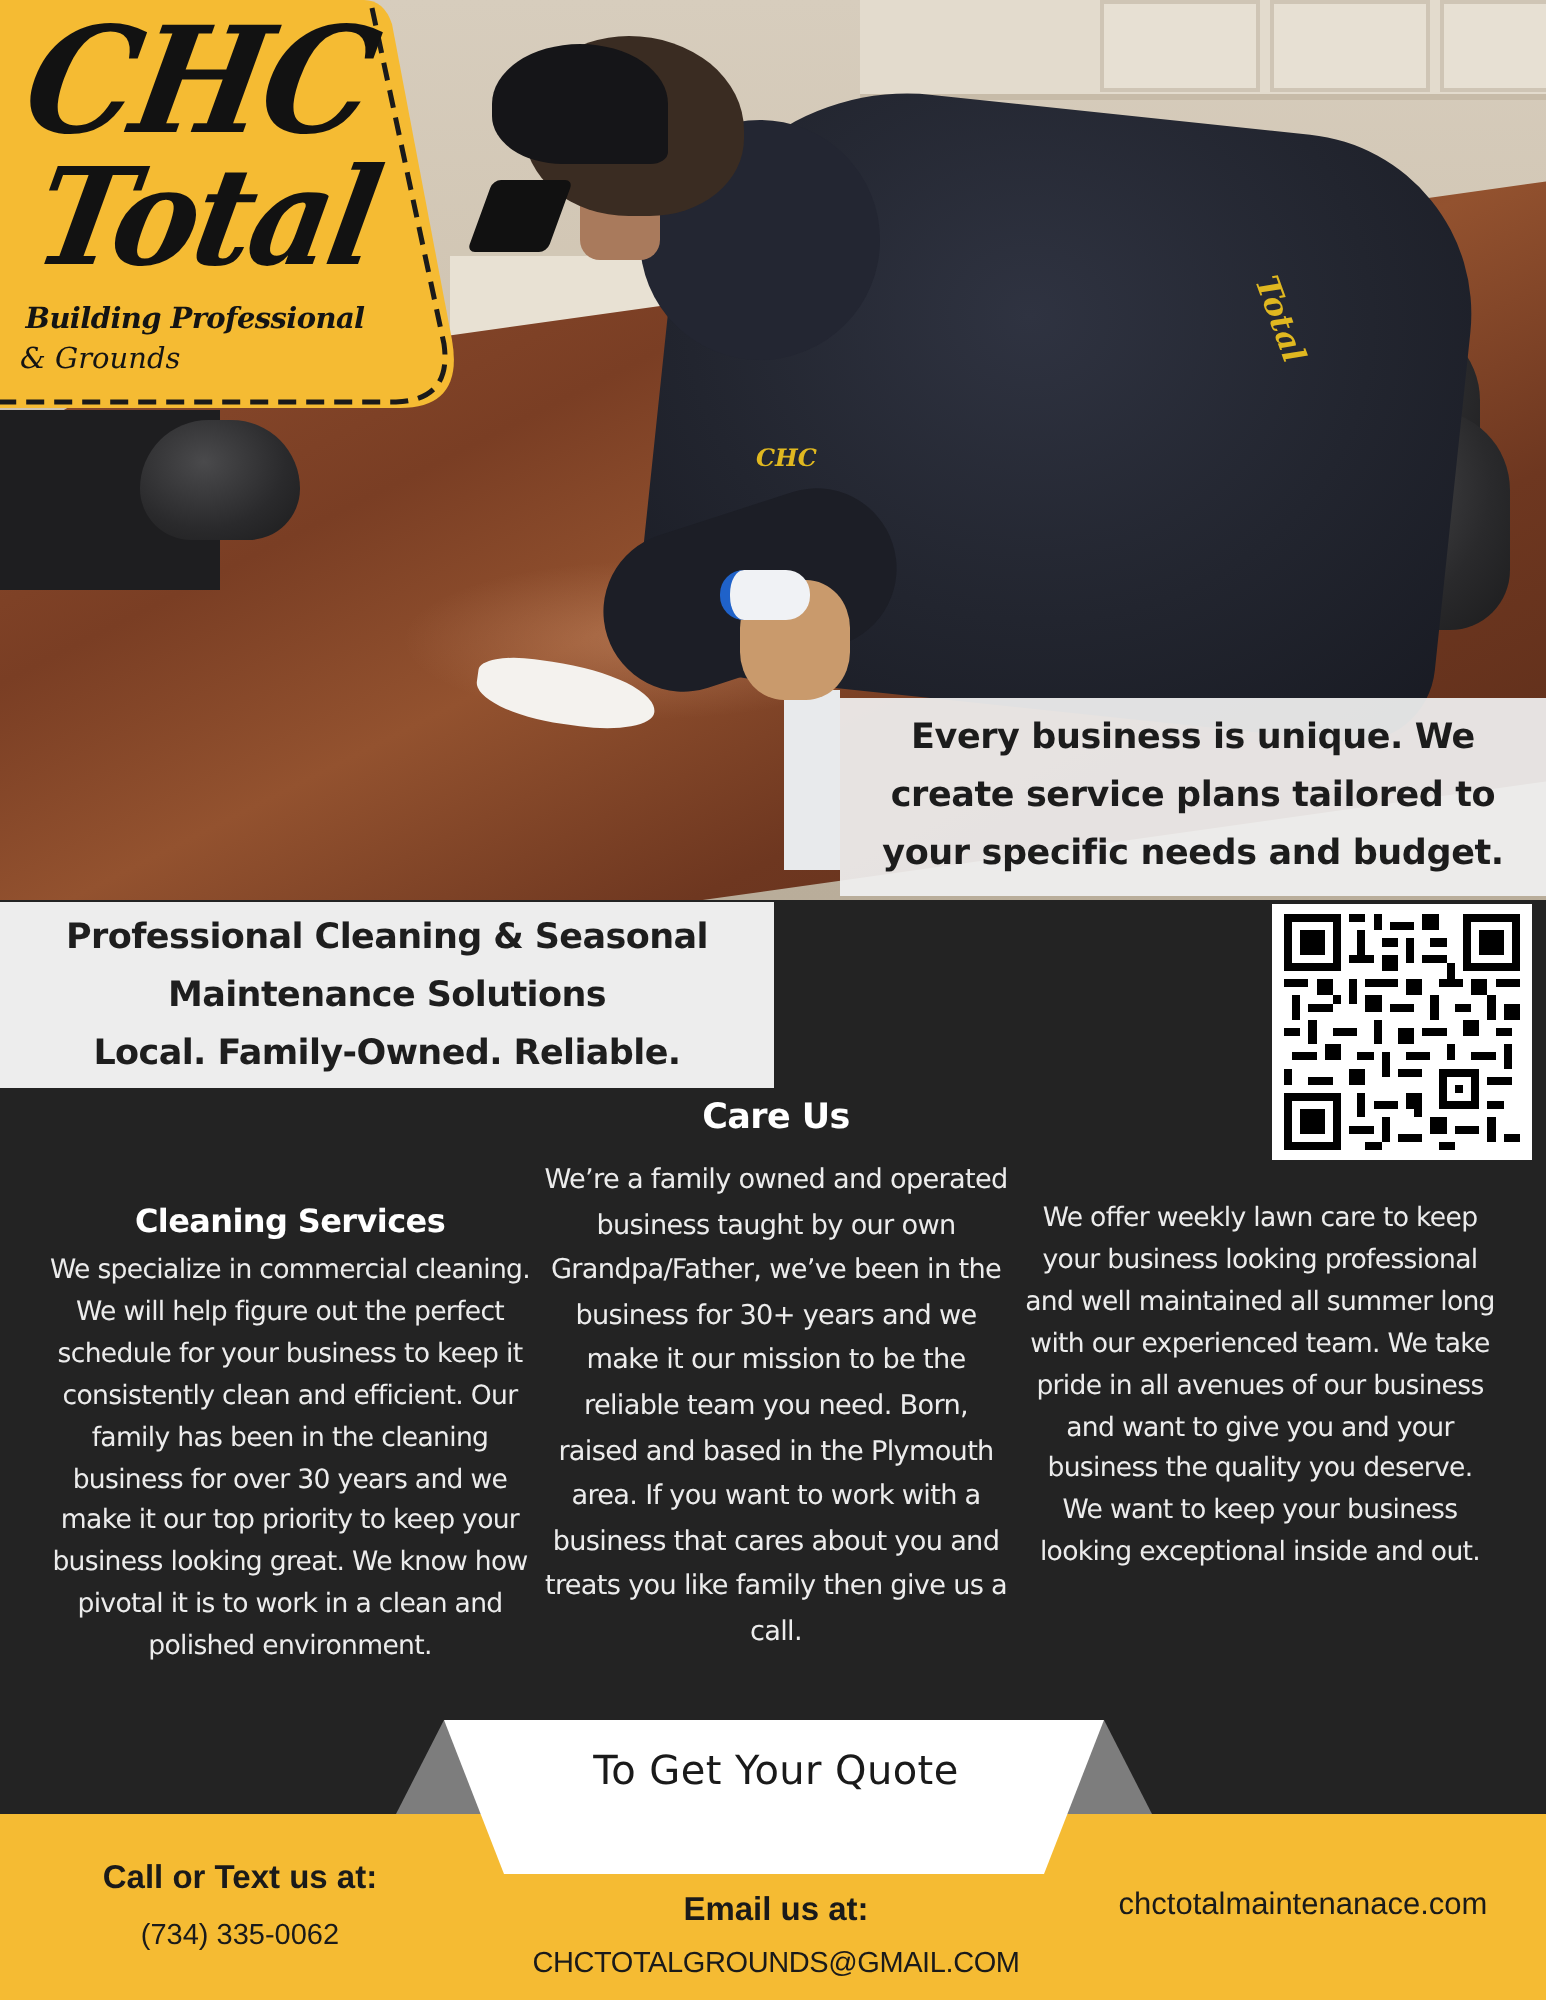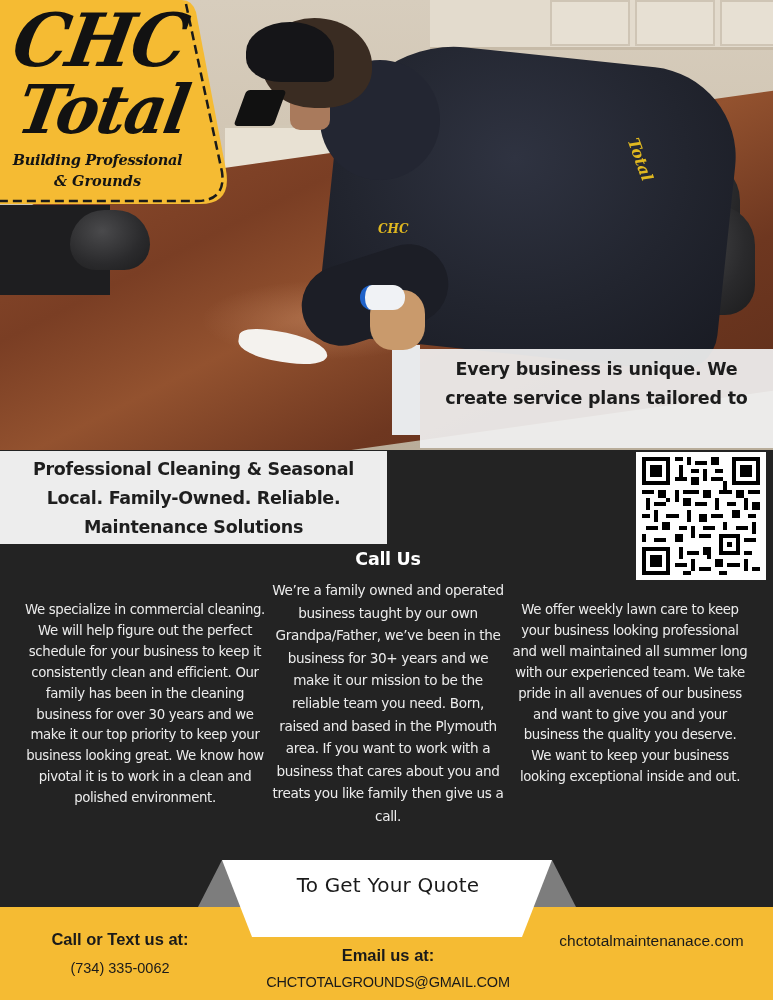--- a/index.html
+++ b/index.html
@@ -37,22 +37,22 @@
 
   
   .logo-wrap { position: absolute; left: 0; top: 0; width: 230px; height: 207px; }
   .logo-bg { position: absolute; inset: 0; }
   .logo-chc { position: absolute; left: 10px; top: 2px; width: 180px; text-align: center; font-family: "DejaVu Serif", serif;
     font-weight: bold; font-style: italic; font-size: 70px; line-height: 78px; color: #121212; letter-spacing: -2px; transform: skewX(-10deg) scaleY(1.05); }
   .logo-total { position: absolute; left: 8px; top: 72px; width: 190px; text-align: center; font-family: "DejaVu Serif", serif;
     font-weight: bold; font-style: italic; font-size: 64px; line-height: 76px; color: #121212; letter-spacing: -2px; transform: skewX(-10deg) scaleY(1.05); }
   .logo-sub1 { position: absolute; left: 10px; top: 151px; width: 175px; text-align: center; font-family: "DejaVu Serif", serif;
     font-weight: bold; font-style: italic; font-size: 14.5px; color: #141414; letter-spacing: -0.3px; }
-  .logo-sub2 { position: absolute; left: 10px; top: 172px; width: 175px; text-align: center; font-family: "DejaVu Serif", serif;
-    font-weight: bold; font-style: italic; font-size: 14.5px; color: #141414; }
+  .logo-sub2 { position: absolute; left: 10px; top: 172px; width: 175px; font-family: "DejaVu Serif", serif;
+    font-weight: normal; font-style: italic; font-size: 14.5px; color: #141414; }
 
   
   .tagline-box { position: absolute; left: 420px; top: 349px; width: 353px; height: 99px; background: rgba(240,240,240,0.93); padding-top: 6px; }
   .tagline-box div { text-align: center; font-family: "DejaVu Sans", sans-serif; font-weight: bold; font-size: 17.5px; line-height: 29px; color: #1c1c1c; letter-spacing: -0.2px; }
 
   
   .headline { position: absolute; left: 0; top: 451px; width: 387px; height: 93px; background: #ededed; padding-top: 4px; }
   .headline div { text-align: center; font-weight: bold; font-size: 17.5px; line-height: 29px; color: #1e1e1e; letter-spacing: -0.3px; }
 
   
@@ -77,21 +77,21 @@
   .cta-text { position: absolute; left: 240px; top: 871px; width: 296px; text-align: center; color: #1a1a1a; font-family: "DejaVu Sans", sans-serif; }
   .cta-text .l1 { font-size: 20px; line-height: 28px; letter-spacing: 0.2px; }
   .cta-text .l2 { font-size: 18.5px; line-height: 28px; }
   .contact { position: absolute; text-align: center; color: #1a1a1a; }
   .contact .lbl { font-family: "Liberation Sans", sans-serif; font-weight: bold; font-size: 16.5px; line-height: 22px; }
   .contact .val { font-family: "Liberation Sans", sans-serif; font-size: 14.5px; line-height: 22px; margin-top: 7px; }
   .c-phone { left: 30px; top: 928px; width: 180px; }
   .c-email { left: 240px; top: 944px; width: 296px; }
   .c-email .val { margin-top: 5px; font-size: 14.5px; letter-spacing: -0.2px; }
   .c-web { left: 530px; top: 928px; width: 243px; }
-  .c-web .val { margin-top: 2px; font-size: 15.5px; }
+  .c-web .val { margin-top: 14px; font-size: 15.5px; }
 </style>
 </head>
 <body>
 
 <div class="photo">
   <div class="wall-cab">
     <div class="cab-door" style="left:120px"></div>
     <div class="cab-door" style="left:205px"></div>
     <div class="cab-door" style="left:290px"></div>
   </div>
@@ -126,26 +126,27 @@
   </svg>
   <div class="logo-chc">CHC</div>
   <div class="logo-total">Total</div>
   <div class="logo-sub1">Building Professional</div>
   <div class="logo-sub2">&amp; Grounds</div>
 </div>
 
 <div class="tagline-box">
   <div>Every business is unique. We</div>
   <div>create service plans tailored to</div>
+  <div>your specific needs and budget.</div>
 </div>
 
 <div class="headline">
   <div>Professional Cleaning &amp; Seasonal</div>
+  <div>Maintenance Solutions</div>
   <div>Local. Family-Owned. Reliable.</div>
-  <div>Maintenance Solutions</div>
 </div>
 
 <div class="qr">
   <svg viewBox="0 0 29 29" shape-rendering="crispEdges">
     <rect width="29" height="29" fill="#fff"></rect>
     <g fill="#000">
       <rect x="0" y="0" width="7" height="7"></rect>
         <rect x="1" y="1" width="5" height="5" fill="#fff"></rect>
         <rect x="2" y="2" width="3" height="3"></rect>
       <rect x="22" y="0" width="7" height="7"></rect>
@@ -219,25 +220,26 @@
         <rect x="27" y="27" width="2" height="1"></rect>
       <rect x="10" y="28" width="2" height="1"></rect>
         <rect x="19" y="28" width="2" height="1"></rect>
         <rect x="16" y="24" width="1" height="1"></rect>
         <rect x="6" y="10" width="1" height="1"></rect>
     </g>
   </svg>
 </div>
 
 <div class="col col-left">
+  <h2>Cleaning Services</h2>
   <p>We specialize in commercial cleaning. We will help figure out the perfect schedule for your business to keep it consistently clean and efficient. Our family has been in the cleaning business for over 30 years and we make it our top priority to keep your business looking great. We know how pivotal it is to work in a clean and polished environment.</p>
 </div>
 
 <div class="col col-mid">
-  <h2>Call Us</h2>
+  <h2>Care Us</h2>
   <p>We’re a family owned and operated business taught by our own Grandpa/Father, we’ve been in the business for 30+ years and we make it our mission to be the reliable team you need. Born, raised and based in the Plymouth area. If you want to work with a business that cares about you and treats you like family then give us a call.</p>
 </div>
 
 <div class="col col-right">
   <p>We offer weekly lawn care to keep your business looking professional and well maintained all summer long with our experienced team. We take pride in all avenues of our business and want to give you and your business the quality you deserve. We want to keep your business looking exceptional inside and out.</p>
 </div>
 
 <div class="footer-bar"></div>
 
 <svg class="cta-shadow" width="773" height="1000" viewBox="0 0 773 1000">

